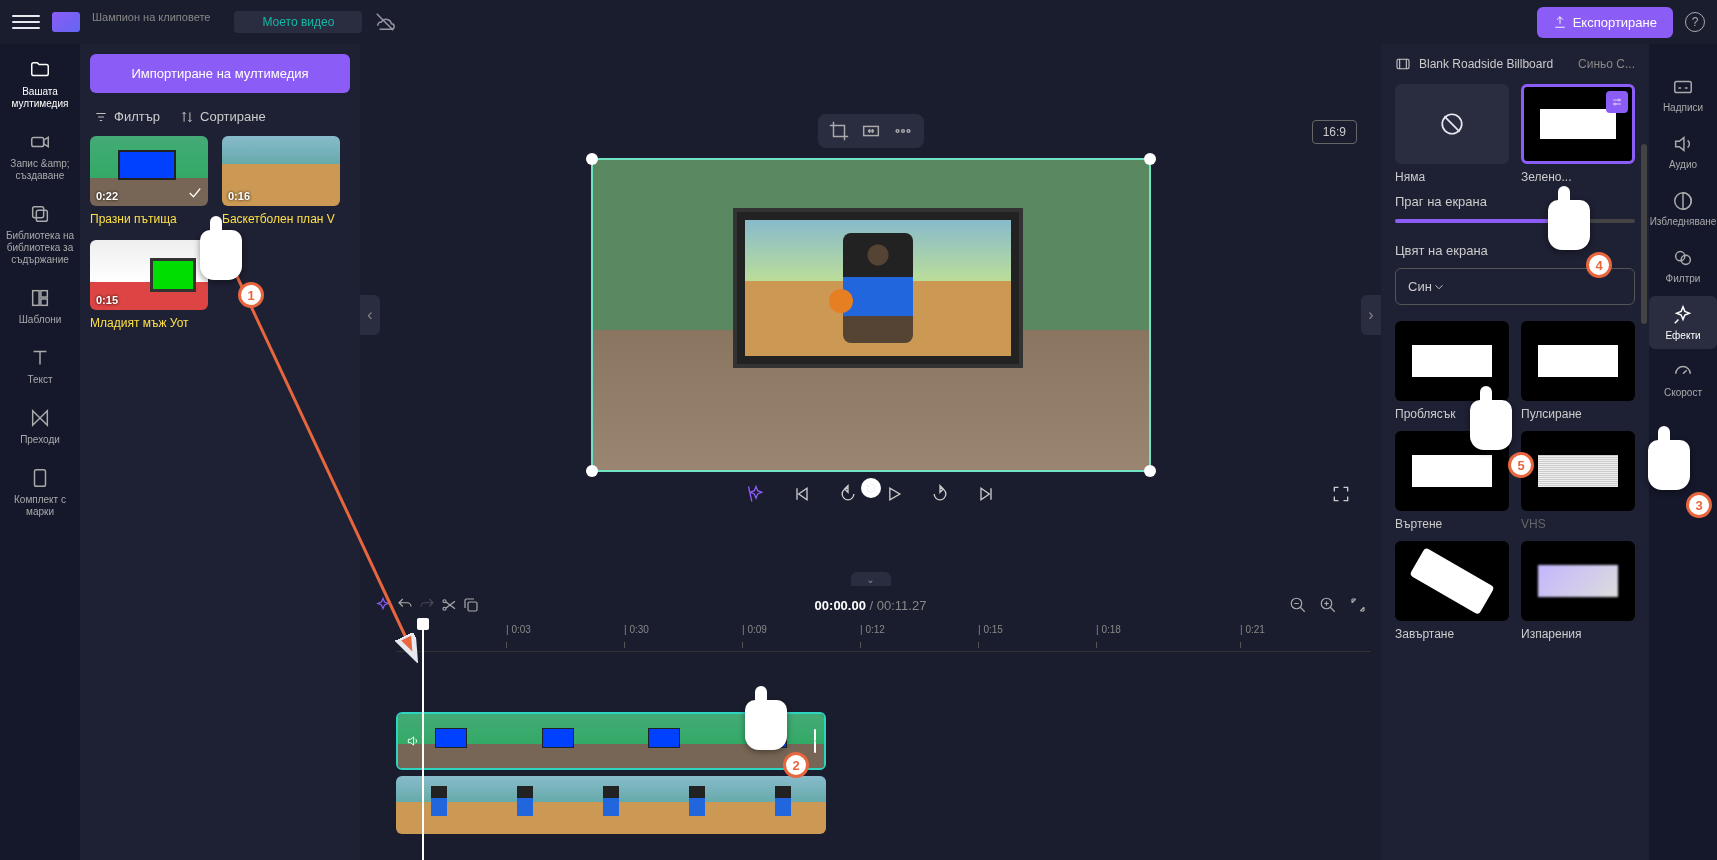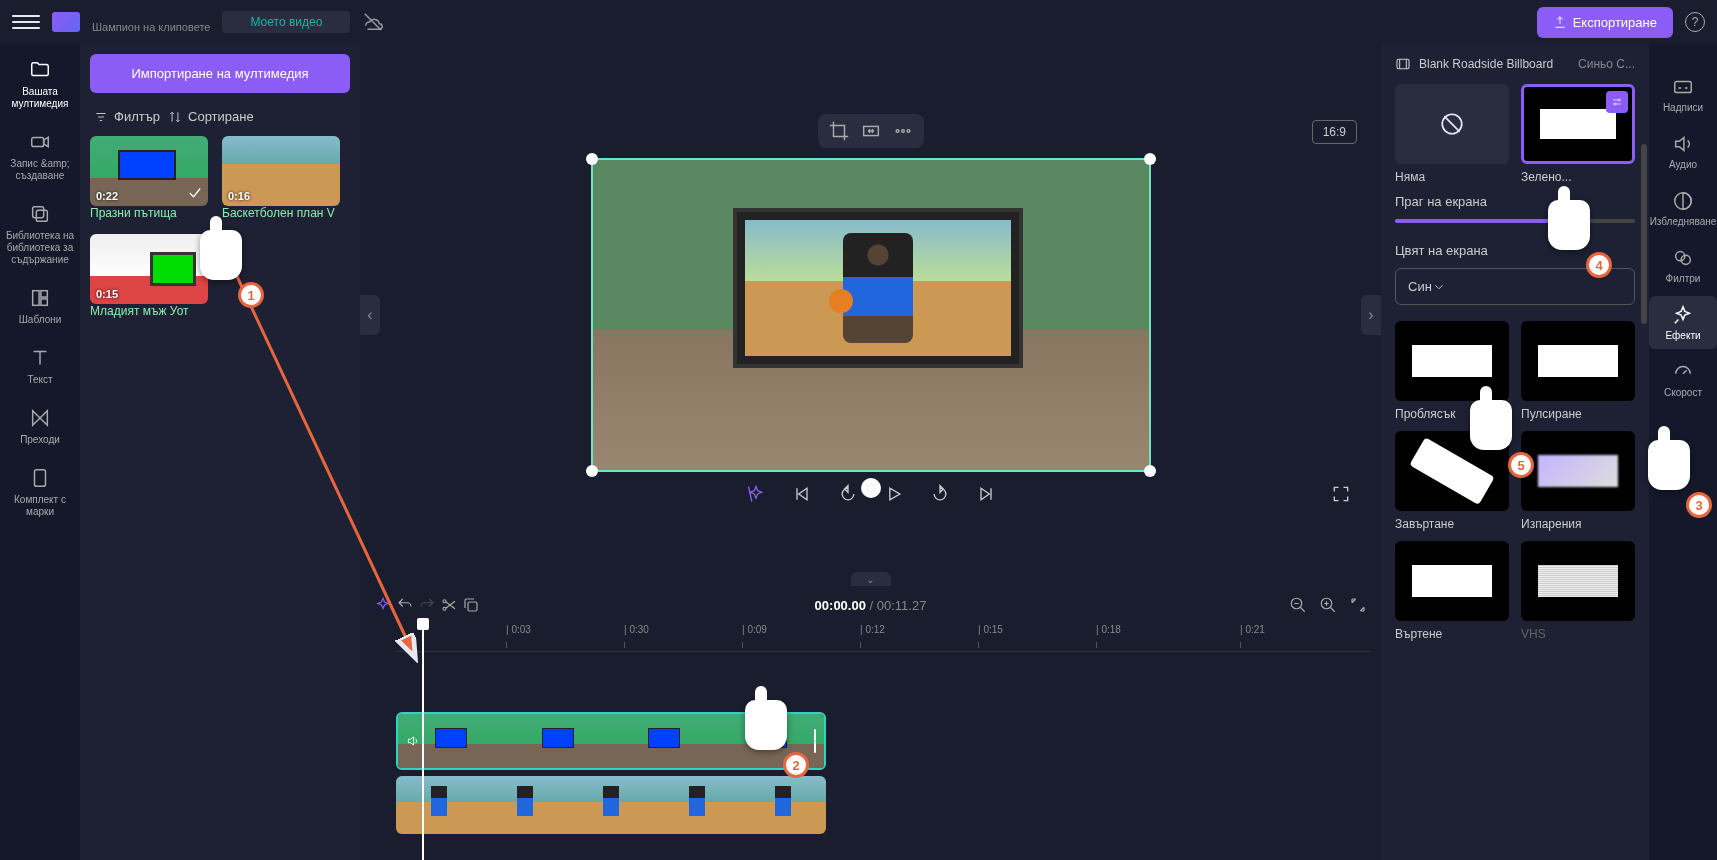--- a/index.html
+++ b/index.html
@@ -1,43 +1,43 @@
 <!DOCTYPE html>
 <html><head>
 <meta charset="utf-8">
 <style>
 *{box-sizing:border-box;margin:0;padding:0;font-family:Arial,Helvetica,sans-serif}
 body{background:#1a1d2e;color:#e8e8f0;overflow:hidden;width:1717px;height:860px;position:relative}
 .header{height:44px;display:flex;align-items:center;padding:0 12px;gap:12px}
 .hamburger{width:28px;height:28px;display:flex;flex-direction:column;justify-content:center;gap:4px;cursor:pointer}
 .hamburger span{height:2px;background:#e8e8f0;border-radius:1px}
 .logo{width:28px;height:20px;background:linear-gradient(135deg,#8b5cf6,#6366f1);border-radius:3px}
-.breadcrumb{font-size:11px;color:#888;display:flex;align-items:flex-end;gap:12px}
+.breadcrumb{font-size:11px;color:#888;display:flex;align-items:flex-start;gap:24px}
 .video-title{font-size:12px;color:#14b8a6;background:#2a2d40;padding:4px 28px;border-radius:4px}
 .strike-icon{width:22px;height:22px;opacity:0.6}
 .header-right{margin-left:auto;display:flex;align-items:center;gap:12px}
 .export-btn{background:#8b5cf6;color:#fff;padding:8px 16px;border-radius:6px;border:none;font-size:13px;display:flex;align-items:center;gap:6px;cursor:pointer}
 .help-icon{width:20px;height:20px;border:1.5px solid #aaa;border-radius:50%;display:flex;align-items:center;justify-content:center;font-size:12px;color:#aaa}
 
 .main{display:flex;height:calc(100% - 44px)}
 .left-nav{width:80px;background:#15182a;display:flex;flex-direction:column;align-items:center;padding-top:6px;gap:4px}
 .nav-item{width:80px;padding:8px 2px;display:flex;flex-direction:column;align-items:center;gap:4px;cursor:pointer;font-size:10px;color:#aaa;text-align:center;line-height:1.2}
 .nav-item.active{color:#fff}
 .nav-item .icon{width:24px;height:24px;display:flex;align-items:center;justify-content:center}
 .nav-item svg{width:22px;height:22px}
 
 .media-panel{width:280px;background:#1e2033;padding:10px;display:flex;flex-direction:column}
 .import-btn{background:#8b5cf6;color:#fff;border:none;padding:12px;border-radius:6px;font-size:13px;cursor:pointer;margin-bottom:10px}
-.filter-sort{display:flex;gap:8px;padding:6px 4px 12px;font-size:13px;color:#ccc}
+.filter-sort{display:flex;gap:20px;padding:6px 4px 12px;font-size:13px;color:#ccc}
 .filter-sort>div{display:flex;align-items:center;gap:6px;cursor:pointer}
 .media-grid{display:flex;flex-wrap:wrap;gap:14px}
 .media-item{width:118px;cursor:pointer}
 .thumb{width:118px;height:70px;border-radius:6px;background:#333;position:relative;overflow:hidden;background-size:cover;background-position:center}
 .thumb .dur{position:absolute;bottom:4px;left:6px;font-size:11px;font-weight:bold;color:#fff;text-shadow:0 0 3px #000}
-.media-item .name{font-size:12px;color:#86efac;white-space:nowrap;overflow:hidden;text-overflow:ellipsis}
+.media-item .name{font-size:12px;color:#fde047;margin-top:6px;white-space:nowrap;overflow:hidden;text-overflow:ellipsis}
 .thumb-billboard{background:linear-gradient(#4a7,#3a6 60%,#765 60%);position:relative}
 .thumb-billboard::after{content:"";position:absolute;top:14px;left:28px;width:54px;height:26px;background:#0040ff;border:2px solid #222}
 .thumb-basket{background:linear-gradient(#8bc,#6aa 40%,#c95 40%)}
 .thumb-man{background:linear-gradient(#eee,#fff 60%,#d44 60%);position:relative}
 .thumb-man::after{content:"";position:absolute;top:18px;right:12px;width:40px;height:28px;background:#0d0;border:3px solid #333}
 .thumb .check{position:absolute;right:4px;bottom:4px;width:18px;height:18px;color:#fff}
 
 .center{flex:1;display:flex;flex-direction:column;position:relative}
 .preview-area{flex:1;display:flex;flex-direction:column;align-items:center;justify-content:center;position:relative;padding:20px}
 .preview-tools{display:flex;gap:10px;background:#2a2d40;border-radius:8px;padding:6px 10px;margin-bottom:10px}
@@ -466,43 +466,43 @@
       <div class="effect-item">
           <div class="effect-thumb">
             <div class="inner"></div>
           </div>
           <div class="effect-label">Пулсиране</div>
         </div>
     </div>
     <div class="effect-grid">
       <div class="effect-item">
           <div class="effect-thumb">
+            <div class="inner"></div>
+          </div>
+          <div class="effect-label">Въртене</div>
+        </div>
+      <div class="effect-item">
+          <div class="effect-thumb">
+            <div class="inner vhs"></div>
+          </div>
+          <div class="effect-label" style="color:#666">VHS</div>
+        </div>
+    </div>
+    <div class="effect-grid">
+      <div class="effect-item">
+          <div class="effect-thumb">
             <div class="inner rot"></div>
           </div>
           <div class="effect-label">Завъртане</div>
         </div>
       <div class="effect-item">
           <div class="effect-thumb">
             <div class="inner vapor"></div>
           </div>
           <div class="effect-label">Изпарения</div>
-        </div>
-    </div>
-    <div class="effect-grid">
-      <div class="effect-item">
-          <div class="effect-thumb">
-            <div class="inner"></div>
-          </div>
-          <div class="effect-label">Въртене</div>
-        </div>
-      <div class="effect-item">
-          <div class="effect-thumb">
-            <div class="inner vhs"></div>
-          </div>
-          <div class="effect-label" style="color:#666">VHS</div>
         </div>
     </div>
   </div>
 
   <div class="right-nav">
     <div class="rn-item">
         <svg width="22" height="22" viewBox="0 0 24 24">
           <rect x="3" y="6" width="18" height="12" rx="2"></rect>
           <path d="M7 13h3M14 13h3"></path>
         </svg>

